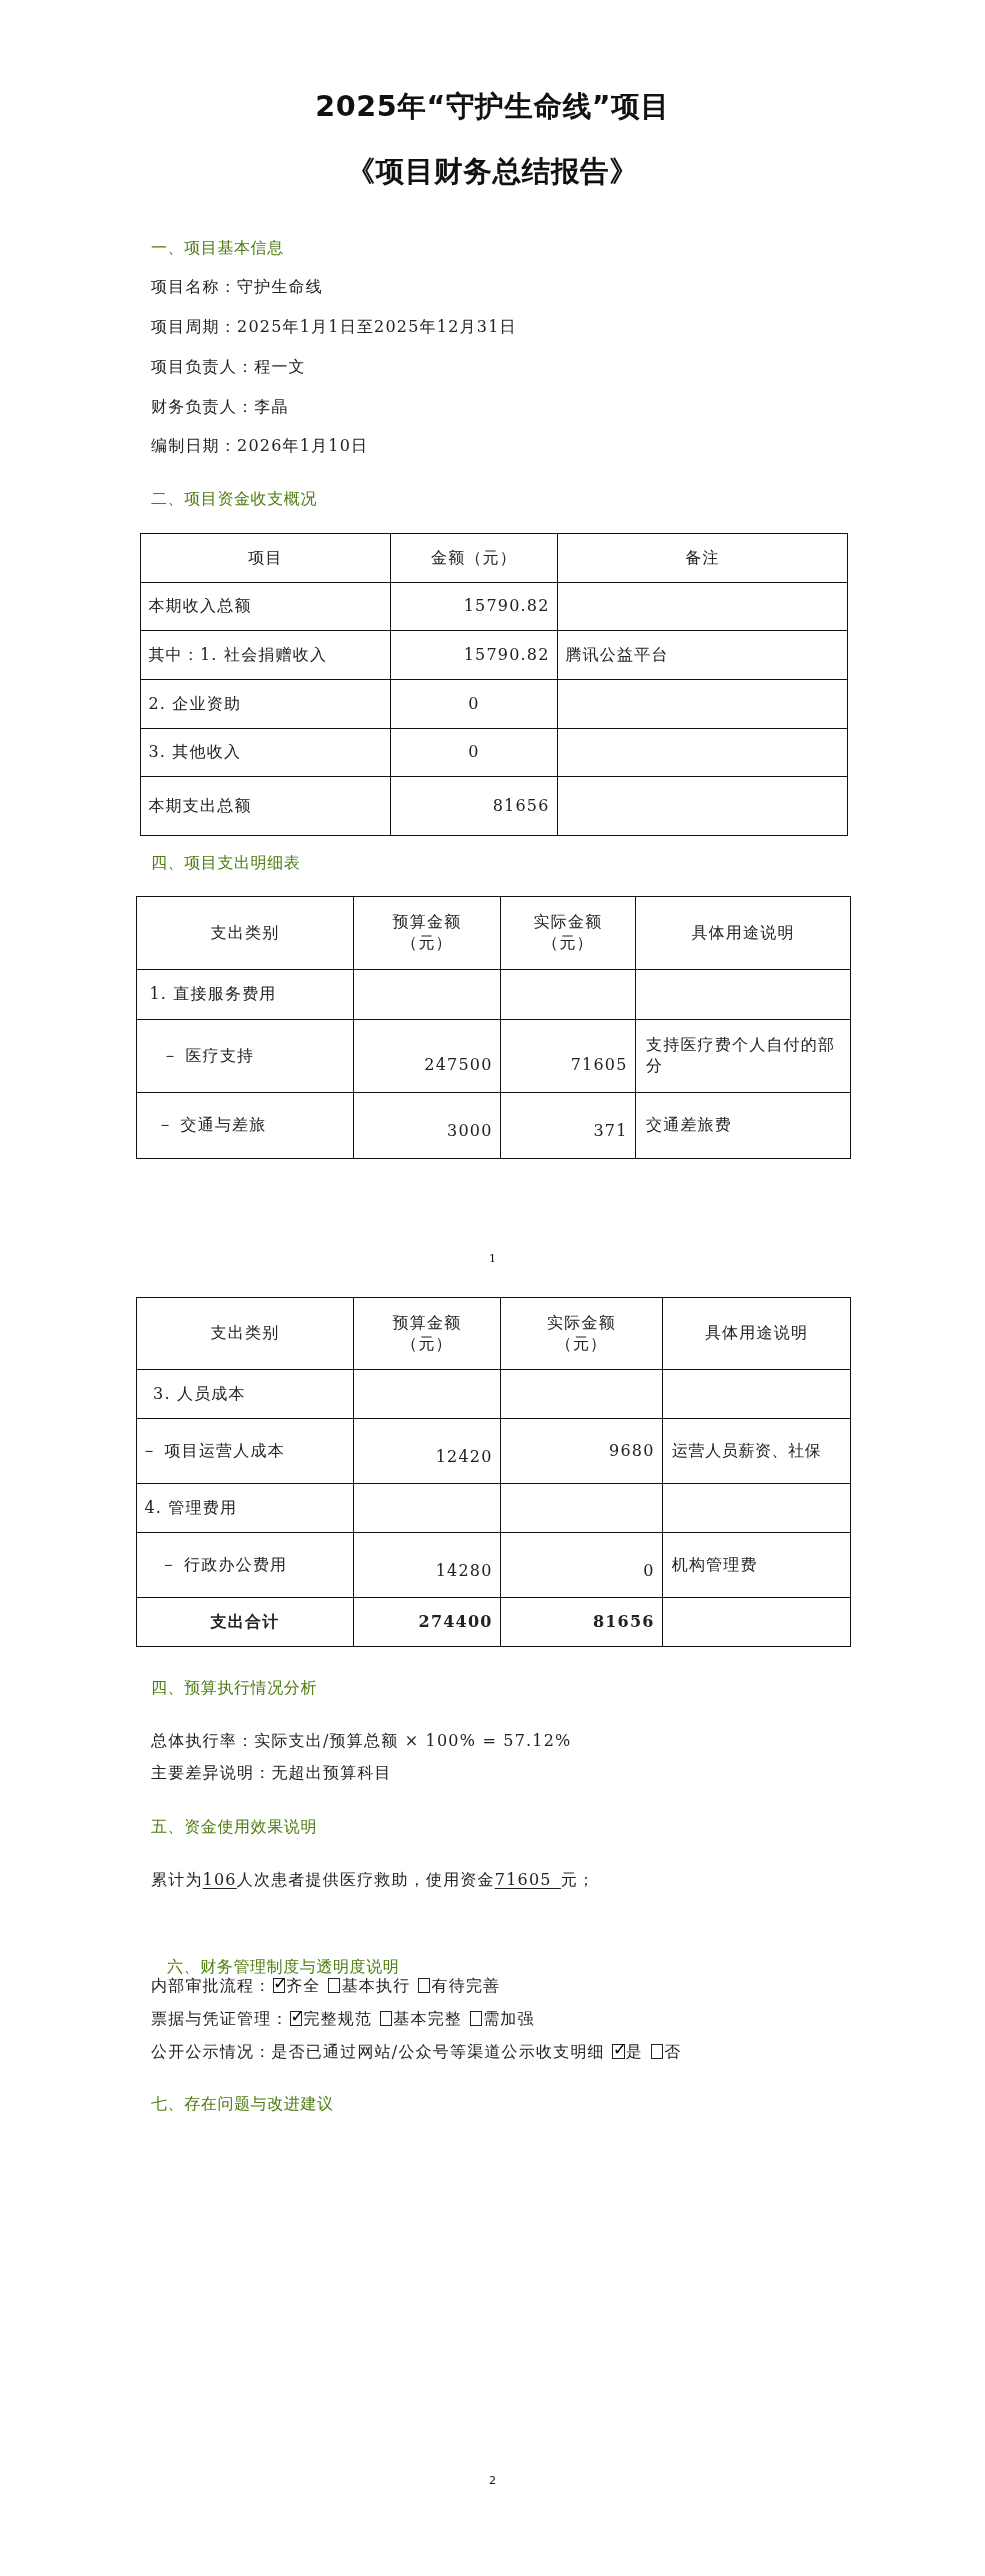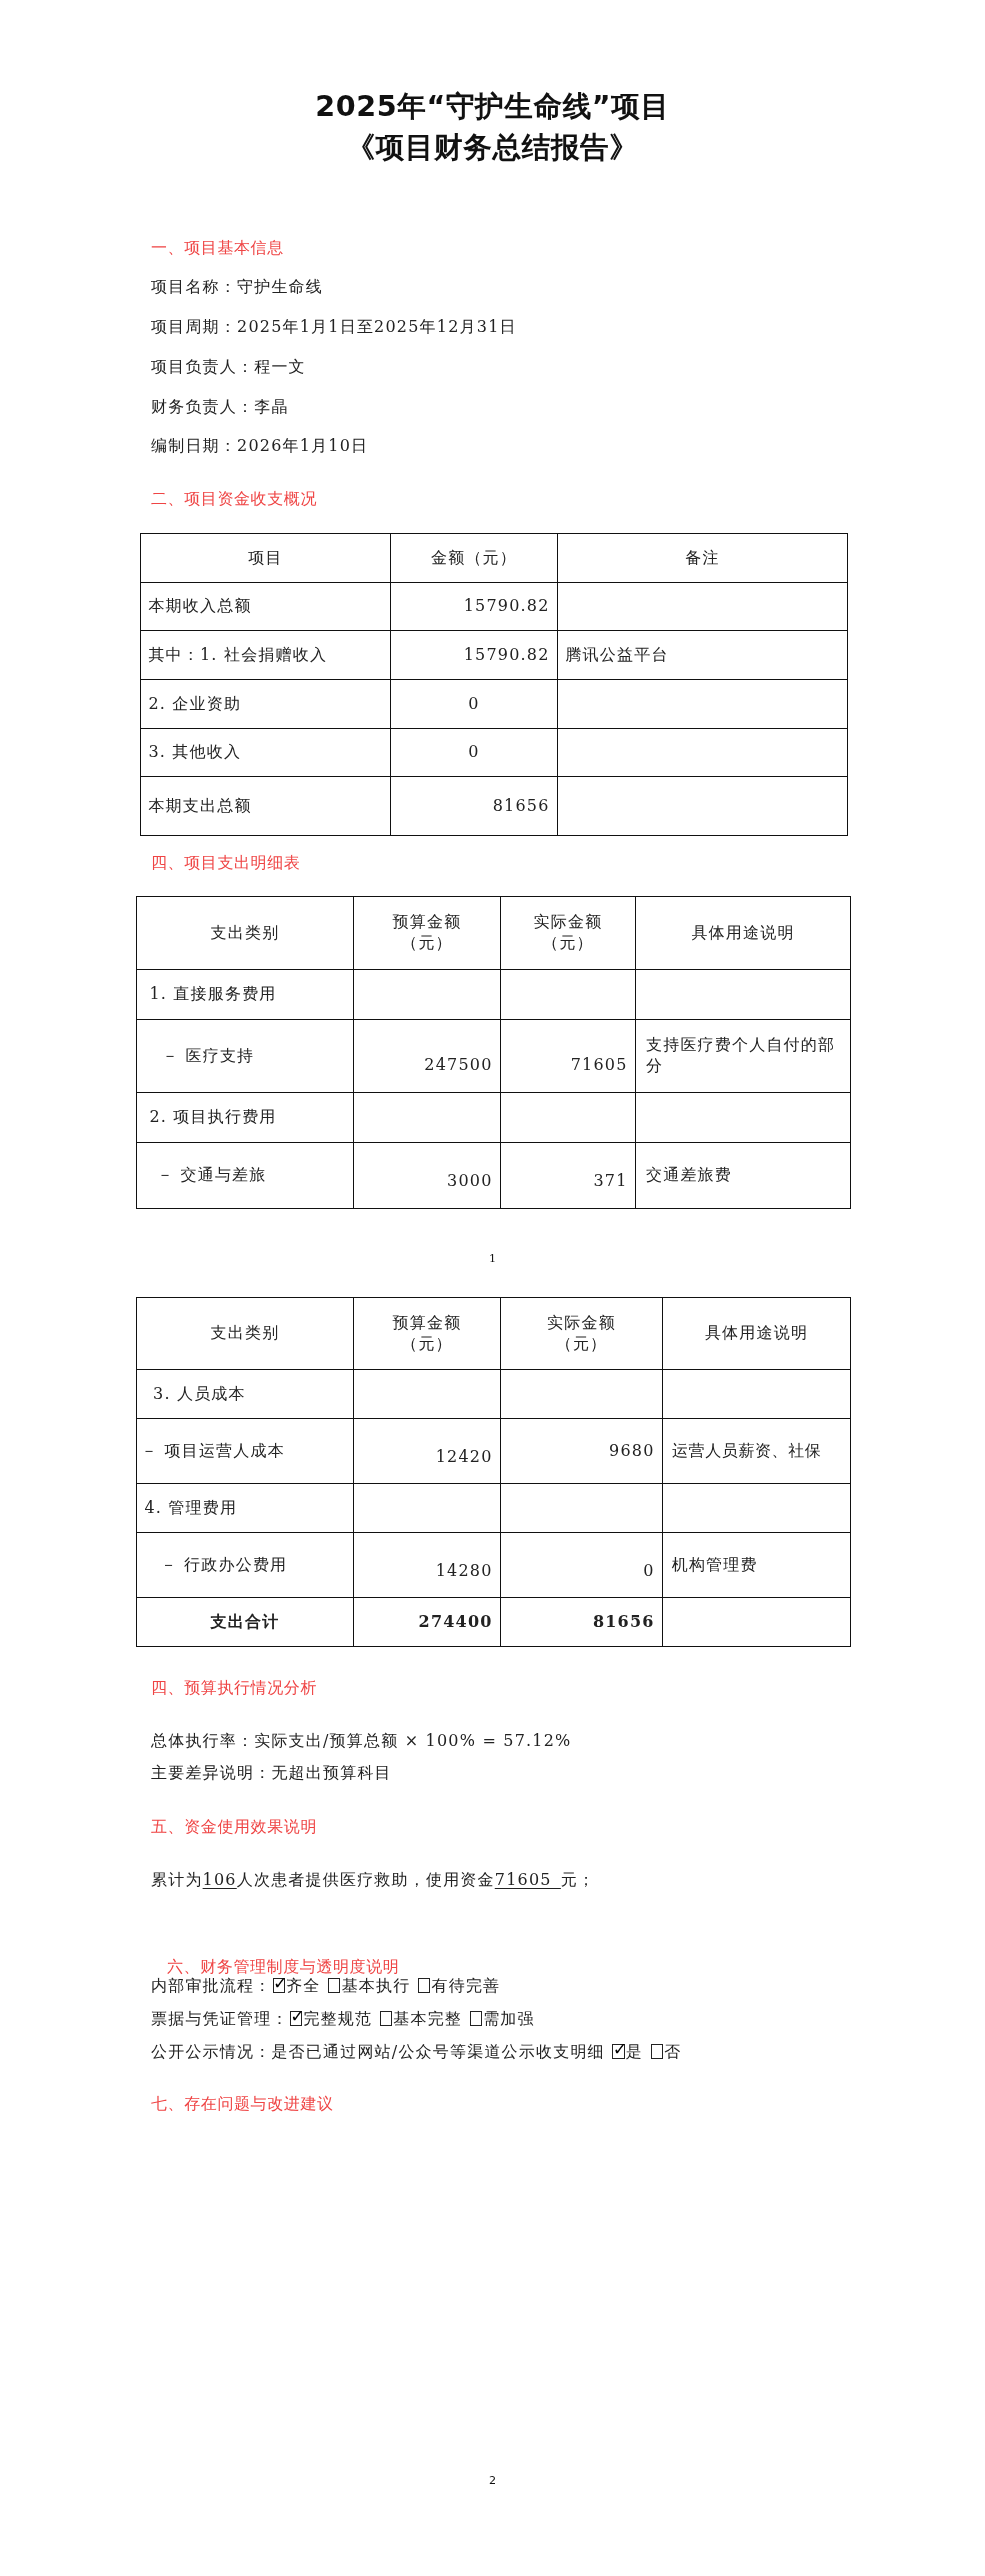--- a/index.html
+++ b/index.html
@@ -5,21 +5,21 @@
   html, body { margin: 0; padding: 0; background: #ffffff; }
   body {
     width: 985px; height: 2576px; position: relative; overflow: hidden;
     font-family: "DejaVu Serif", "Liberation Serif", serif; color: #111;
   }
   .title {
     position: absolute; left: 0; width: 985px; text-align: center;
     font-family: "DejaVu Sans", "Liberation Sans", sans-serif; font-weight: bold;
     font-size: 28.6px; color: #111; letter-spacing: 0.6px;
   }
-  .heading { position: absolute; left: 151px; font-size: 16px; color: #ef4444; letter-spacing: 0.6px; }
+  .heading { position: absolute; left: 151px; font-size: 16px; color: #4d7c0f; letter-spacing: 0.6px; }
   .line { position: absolute; left: 151px; font-size: 16px; color: #222; letter-spacing: 1.2px; white-space: nowrap; }
   table.grid {
     position: absolute; border-collapse: collapse; table-layout: fixed;
     font-size: 16px; color: #222;
   }
   table.grid td {
     border: 1.2px solid #111; padding: 0 7.4px; vertical-align: middle;
     letter-spacing: 1.2px; line-height: 1.3;
   }
   td.c { text-align: center; }
@@ -29,21 +29,21 @@
   .bold { font-weight: bold; }
   .pagenum { position: absolute; left: 0; width: 985px; text-align: center; font-family: "DejaVu Sans", sans-serif; font-size: 11.2px; color: #111; }
   .ul { text-decoration: underline; text-underline-offset: 2.5px; }
   .cb { display: inline-block; width: 12.4px; height: 15px; border: 1.2px solid #222; box-sizing: border-box; vertical-align: -1.9px; position: relative; margin: 0 1.2px; }
   .cb.checked::after { content: "✓"; position: absolute; left: -0.6px; top: -5.6px; font-size: 17.4px; font-weight: bold; color: #000; font-family: "DejaVu Sans", sans-serif; }
 </style>
 </head>
 <body>
 
 <div class="title" style="top:87px;">2025年“守护生命线”项目</div>
-<div class="title" style="top:128px;">《项目财务总结报告》</div>
+<div class="title" style="top:152px;">《项目财务总结报告》</div>
 
 <div class="heading" style="top:238px;">一、项目基本信息</div>
 <div class="line" style="top:277px;">项目名称：守护生命线</div>
 <div class="line" style="top:317px;">项目周期：2025年1月1日至2025年12月31日</div>
 <div class="line" style="top:357px;">项目负责人：程一文</div>
 <div class="line" style="top:397px;">财务负责人：李晶</div>
 <div class="line" style="top:436px;">编制日期：2026年1月10日</div>
 
 <div class="heading" style="top:489px;">二、项目资金收支概况</div>
 
@@ -108,26 +108,20 @@
     <td class="r"></td>
     <td class="r"></td>
     <td class="l"></td>
   </tr>
   <tr style="height:73px;">
     <td class="l" style="padding-left:25px;">－ 医疗支持</td>
     <td class="r" style="padding-top:18.6px;">247500</td>
     <td class="r" style="padding-top:18.6px;">71605</td>
     <td class="l" style="padding-left:10px;">支持医疗费个人自付的部分</td>
   </tr>
-  <tr style="height:50px;">
-    <td class="l" style="padding-left:12.4px;">2. 项目执行费用</td>
-    <td class="r"></td>
-    <td class="r"></td>
-    <td class="l"></td>
-  </tr>
   <tr style="height:66px;">
     <td class="l" style="padding-left:20px;">－ 交通与差旅</td>
     <td class="r" style="padding-top:12.4px;">3000</td>
     <td class="r" style="padding-top:12.4px;">371</td>
     <td class="l" style="padding-left:10px;">交通差旅费</td>
   </tr>
 </tbody>
   </table>
 
 <div class="pagenum" style="top:1252px; font-family:'DejaVu Serif', serif;">1</div>

